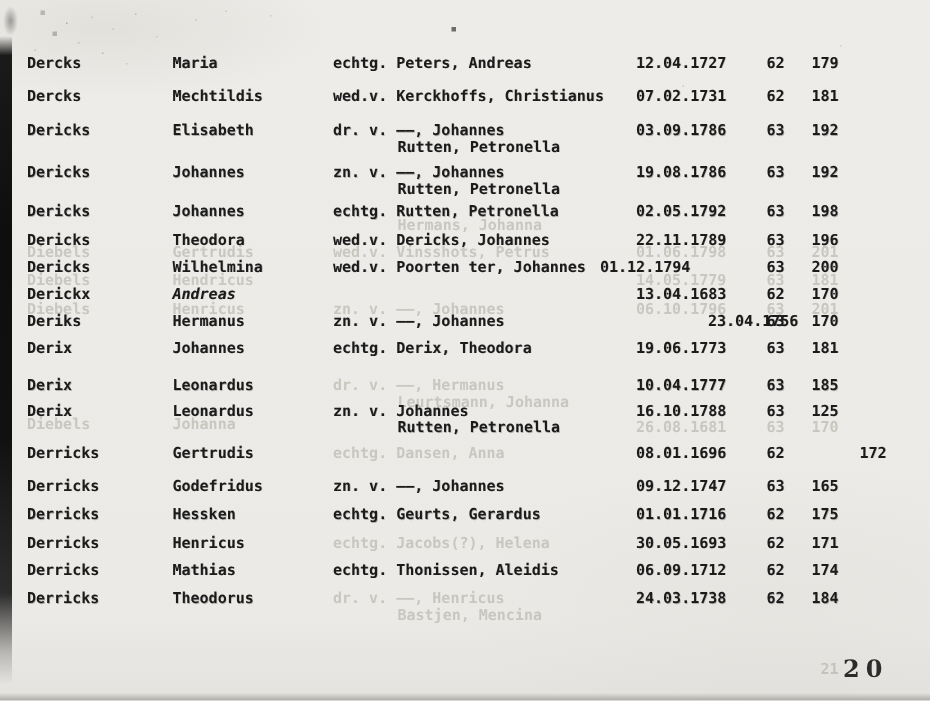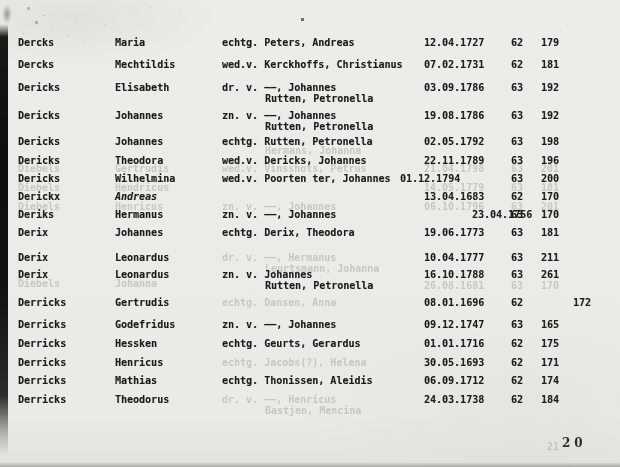--- a/index.html
+++ b/index.html
@@ -40,42 +40,42 @@
     letter-spacing:0;white-space:pre;line-height:11px;
     text-shadow:.4px .4px .1px rgba(27,27,27,.28);
   }
   .ghost{
     position:absolute;font-size:10px;font-weight:700;color:#abaaa1;
     opacity:.55;white-space:pre;line-height:11px;filter:blur(.25px);
   }
   .row{position:absolute;left:0;width:620px;height:24px;}
   .page-num{
     position:absolute;left:562px;top:436px;
-    font-family:"DejaVu Serif",serif;font-size:12px;font-weight:700;
+    font-family:"DejaVu Serif",serif;font-size:16px;font-weight:700;
     letter-spacing:4px;color:#2c2c2c;
   }
   .bottom-edge{
     position:absolute;left:0;bottom:0;width:620px;height:5px;
     background:linear-gradient(180deg,transparent,rgba(135,134,128,.6));
   }
 </style>
 </head>
 <body>
 
 <div class="page">
   <div class="corner-smudge"></div>
   <div class="speckles"></div>
   <div class="edge-bar"></div>
 
   <div id="ghost-layer">
       <span class="ghost" style="left: 265px; top: 145px;">Hermans, Johanna</span>
       <span class="ghost" style="left: 18px; top: 163px;">Diebels</span>
       <span class="ghost" style="left: 115px; top: 163px;">Gertrudis</span>
       <span class="ghost" style="left: 222px; top: 163px;">wed.v. Vinsshots, Petrus</span>
-      <span class="ghost" style="left: 424px; top: 163px;">21.04.1798</span>
+      <span class="ghost" style="left: 424px; top: 163px;">01.06.1798</span>
       <span class="ghost" style="left: 511px; top: 163px;">63</span>
       <span class="ghost" style="left: 541px; top: 163px;">201</span>
       <span class="ghost" style="left: 18px; top: 182px;">Diebels</span>
       <span class="ghost" style="left: 115px; top: 182px;">Hendricus</span>
       <span class="ghost" style="left: 424px; top: 182px;">14.05.1779</span>
       <span class="ghost" style="left: 511px; top: 182px;">63</span>
       <span class="ghost" style="left: 541px; top: 182px;">181</span>
       <span class="ghost" style="left: 18px; top: 201px;">Diebels</span>
       <span class="ghost" style="left: 115px; top: 201px;">Henricus</span>
       <span class="ghost" style="left: 222px; top: 201px;">zn. v. ——, Johannes</span>
@@ -175,30 +175,30 @@
         <span class="cell" style="left: 222px; top: 0px;">echtg. Derix, Theodora</span>
         <span class="cell" style="left: 424px; top: 0px;">19.06.1773</span>
         <span class="cell" style="left: 511px; top: 0px;">63</span>
         <span class="cell" style="left: 541px; top: 0px;">181</span>
       </div>
       <div class="row" style="top: 252px;">
         <span class="cell" style="left: 18px; top: 0px;">Derix</span>
         <span class="cell" style="left: 115px; top: 0px;">Leonardus</span>
         <span class="cell" style="left: 424px; top: 0px;">10.04.1777</span>
         <span class="cell" style="left: 511px; top: 0px;">63</span>
-        <span class="cell" style="left: 541px; top: 0px;">211</span>
+        <span class="cell" style="left: 541px; top: 0px;">185</span>
       </div>
       <div class="row" style="top: 269px;">
         <span class="cell" style="left: 18px; top: 0px;">Derix</span>
         <span class="cell" style="left: 115px; top: 0px;">Leonardus</span>
         <span class="cell" style="left: 222px; top: 0px;">zn. v. Johannes</span>
         <span class="cell" style="left: 265px; top: 11px;">Rutten, Petronella</span>
         <span class="cell" style="left: 424px; top: 0px;">16.10.1788</span>
         <span class="cell" style="left: 511px; top: 0px;">63</span>
-        <span class="cell" style="left: 541px; top: 0px;">261</span>
+        <span class="cell" style="left: 541px; top: 0px;">125</span>
       </div>
       <div class="row" style="top: 297px;">
         <span class="cell" style="left: 18px; top: 0px;">Derricks</span>
         <span class="cell" style="left: 115px; top: 0px;">Gertrudis</span>
         <span class="cell" style="left: 424px; top: 0px;">08.01.1696</span>
         <span class="cell" style="left: 511px; top: 0px;">62</span>
         <span class="cell" style="left: 573px; top: 0px;">172</span>
       </div>
       <div class="row" style="top: 319px;">
         <span class="cell" style="left: 18px; top: 0px;">Derricks</span>

